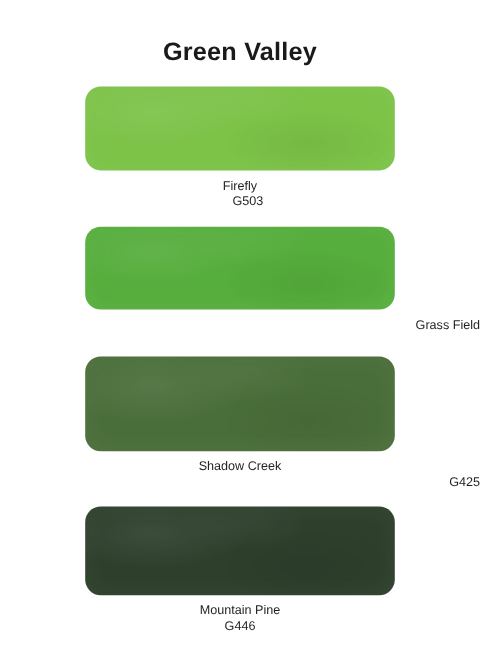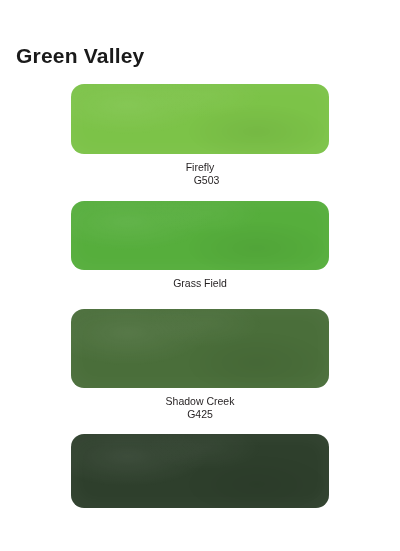--- a/index.html
+++ b/index.html
@@ -17,26 +17,26 @@
 
   .page {
     width: 400px;
     height: 551px;
     position: relative;
     background: #ffffff;
     box-sizing: border-box;
   }
 
   .palette-title {
-    text-align: left;
+    text-align: center;
     font-size: 21px;
     font-weight: bold;
     color: #1a1a1a;
     letter-spacing: 0.2px;
-    margin: 16px;
+    margin: 4px;
     padding-top: 29px;
     line-height: 1;
   }
 
   .swatch-list {
     margin: 0;
     padding: 0;
     list-style: none;
   }
 
@@ -94,28 +94,32 @@
       <li class="swatch-item" style="top: 68px;">
         <div class="swatch-chip" title="Firefly" style="height: 70px; background-color: rgb(124, 195, 72);"></div>
         <div class="swatch-caption">
           <span class="swatch-name" style="color: rgb(35, 31, 32);">Firefly</span>
           <span class="swatch-code" style="color: rgb(35, 31, 32); padding-left: 13px;">G503</span>
         </div>
       </li>
       <li class="swatch-item" style="top: 185px;">
         <div class="swatch-chip" title="Grass Field" style="height: 69px; background-color: rgb(86, 174, 60);"></div>
         <div class="swatch-caption">
-          <span class="swatch-name" style="color: rgb(35, 31, 32);">Grass Field</span>
+          <span class="swatch-name" style="color: rgb(35, 31, 32); text-align: right;">Grass Field</span>
         </div>
       </li>
       <li class="swatch-item" style="top: 293px;">
         <div class="swatch-chip" title="Shadow Creek" style="height: 79px; background-color: rgb(74, 110, 58);"></div>
         <div class="swatch-caption">
           <span class="swatch-name" style="color: rgb(35, 31, 32); text-align: center;">Shadow Creek</span>
-          <span class="swatch-code" style="color: rgb(35, 31, 32);">G425</span>
+          <span class="swatch-code" style="color: rgb(35, 31, 32); text-align: right;">G425</span>
         </div>
       </li>
       <li class="swatch-item" style="top: 418px;">
         <div class="swatch-chip" title="Mountain Pine" style="height: 74px; background-color: rgb(46, 63, 44);"></div>
+        <div class="swatch-caption">
+          <span class="swatch-name" style="color: rgb(35, 31, 32);">Mountain Pine</span>
+          <span class="swatch-code" style="color: rgb(35, 31, 32);">G446</span>
+        </div>
       </li>
     </ul>
 
 </div>
 
 </body></html>

